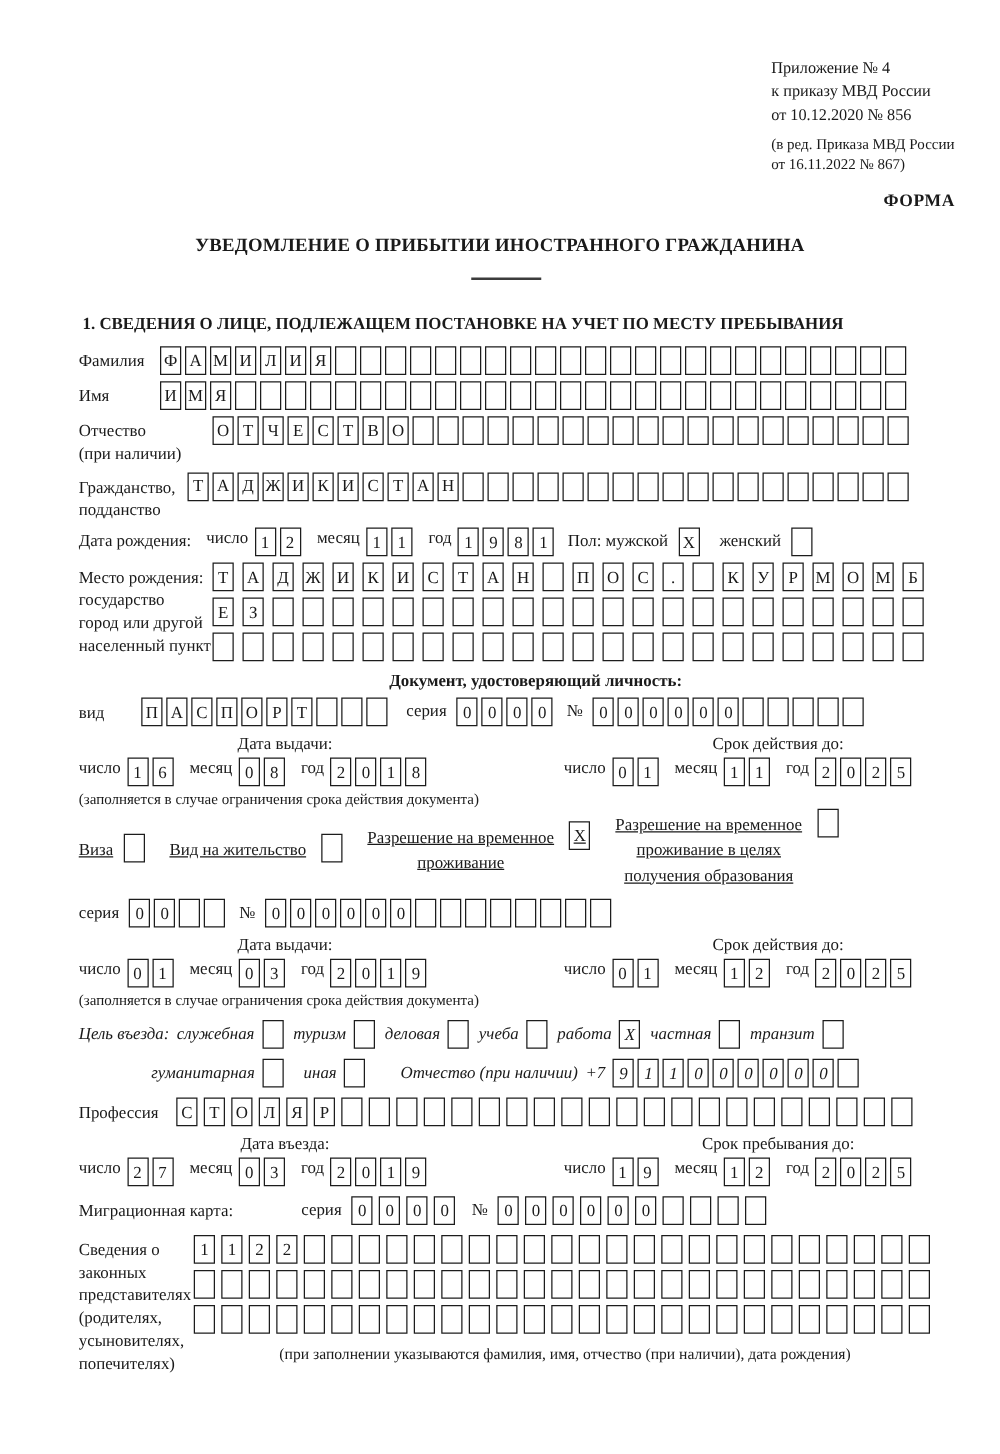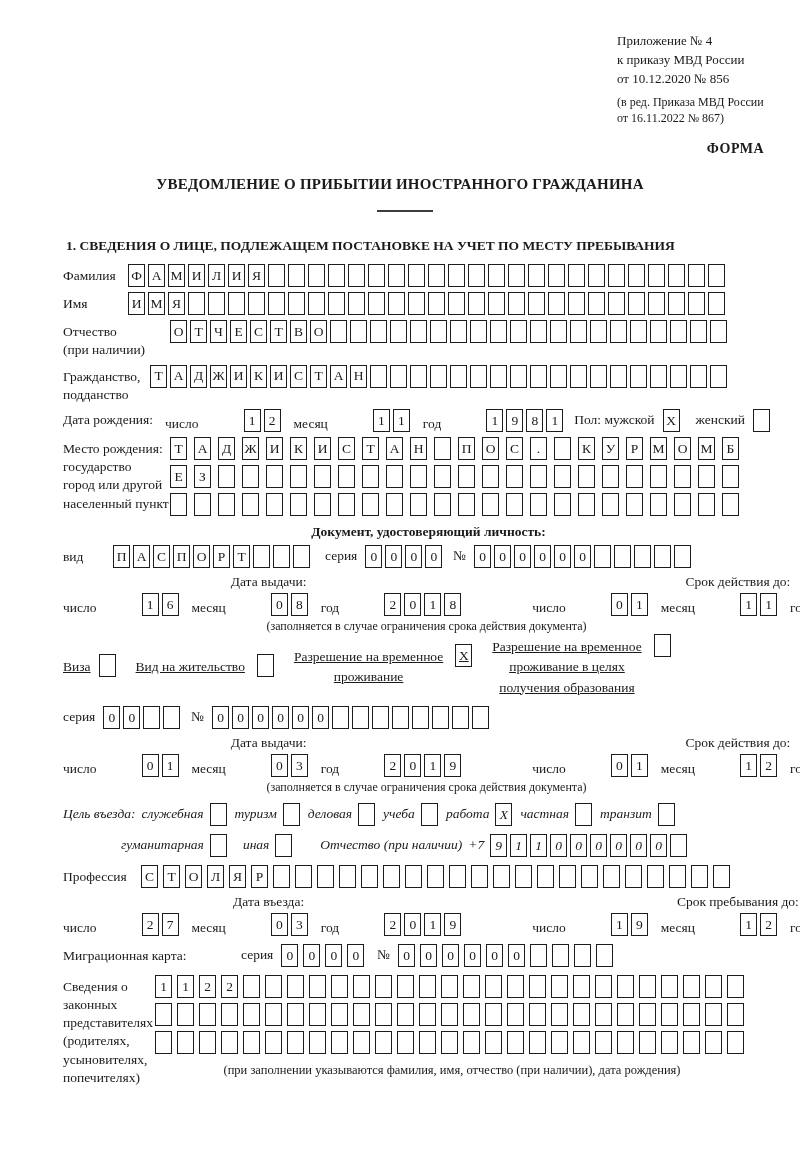--- a/index.html
+++ b/index.html
@@ -3,21 +3,21 @@
 <meta charset="utf-8">
 <style>
   * { margin:0; padding:0; box-sizing:content-box; }
   html,body { background:#fff; }
   .page {
     position:relative; width:800px; height:1163px; margin:0 auto;
     background:#fff; color:#1a1a1a; overflow:hidden;
     font-family:"Liberation Serif","DejaVu Serif",serif; font-size:13.5px;
   }
   
-  .hdr { margin:32px 38px 0 617px; font-size:13px; line-height:1.45; white-space:nowrap;font-family:Liberation Serif, serif; }
+  .hdr { margin:45px 38px 0 617px; font-size:13px; line-height:1.45; white-space:nowrap;font-family:Liberation Serif, serif; }
   .hdr .small { font-size:12px; margin-top:5px; line-height:1.4; }
   .forma { text-align:right; padding-right:36px; margin-top:14px; font-weight:bold; font-size:14px; letter-spacing:.5px; }
   
   .title { text-align:center; margin-top:16px; font-weight:bold; font-size:15px; line-height:1.5; letter-spacing:.2px; }
   .blank-line { display:inline-block; width:56px; border-bottom:2.5px solid #3c3c3c; margin-left:10px; }
   .sec-heading { margin:20px 0 0 66px; font-weight:bold; font-size:13.5px; }
   
   .bodyarea { margin:10px 6px 0 63px; }
   .row { display:flex; align-items:flex-start; margin-top:5px; }
   .label { flex:0 0 auto; font-size:13.5px; line-height:1.35; padding-top:3px; }
@@ -26,30 +26,30 @@
   .w50 { width:50px; } .w78 { width:78px; } .w92 { width:92px; } .w150 { width:150px; }
   .boxes { display:flex; flex:0 0 auto; }
   .cell {
     flex:0 0 auto; width:15px; height:21px; border:1.5px solid #1c1c1c; margin-right:3px;
     display:flex; align-items:center; justify-content:center;
     font-size:13.5px; background:#fff; line-height:1;
   }
   .gap-wide .cell { margin-right:7px; }
   .gap-mid  .cell { margin-right:5px; }
   .cb { margin:0; }
-  .dg { display:flex; align-items:flex-end; margin-right:10px; flex:0 0 auto;gap:40px; }
+  .dg { display:flex; align-items:flex-start; margin-right:10px; flex:0 0 auto; }
   .dg .lbl { margin-right:5px; }
   .inlbl { flex:0 0 auto; padding-top:3px; }
   .sechead-center { text-align:center; font-weight:bold; font-size:13.5px; margin-top:8px; }
   .twocol { display:flex; margin-top:6px; }
   .col-l { flex:0 0 330px; }
   .col-r { flex:1 1 auto; padding-left:58px; }
   .col-head { text-align:center; margin-bottom:3px; }
   .daterow { display:flex; align-items:center; }
-  .note { font-size:12px; text-align:center; margin-top:3px; padding-right:4px; }
+  .note { font-size:12px; text-align:left; margin-top:3px; padding-right:4px; }
   .intro { margin-top:8px; line-height:1.5; }
   .opts { display:flex; align-items:center; margin-top:0;text-decoration:underline; }
   .opt { display:flex; align-items:flex-start; flex:0 0 auto; }
   .opt-label { text-align:center; line-height:1.5; padding-top:3px; }
   .mr8{margin-right:8px;} .mr12{margin-right:12px;} .mr16{margin-right:16px;} .mr20{margin-right:20px;} .mr28{margin-right:28px;} .mt8{margin-top:8px;}
   .purline { display:flex; align-items:center; margin-top:8px;font-style:italic; }
   .purline span.ptext { margin-right:6px; flex:0 0 auto; }
   .indent58 { margin-left:58px; }
   .repcol { display:flex; flex-direction:column; }
   .rep-note { font-size:12.5px; text-align:center; margin-top:9px; }

